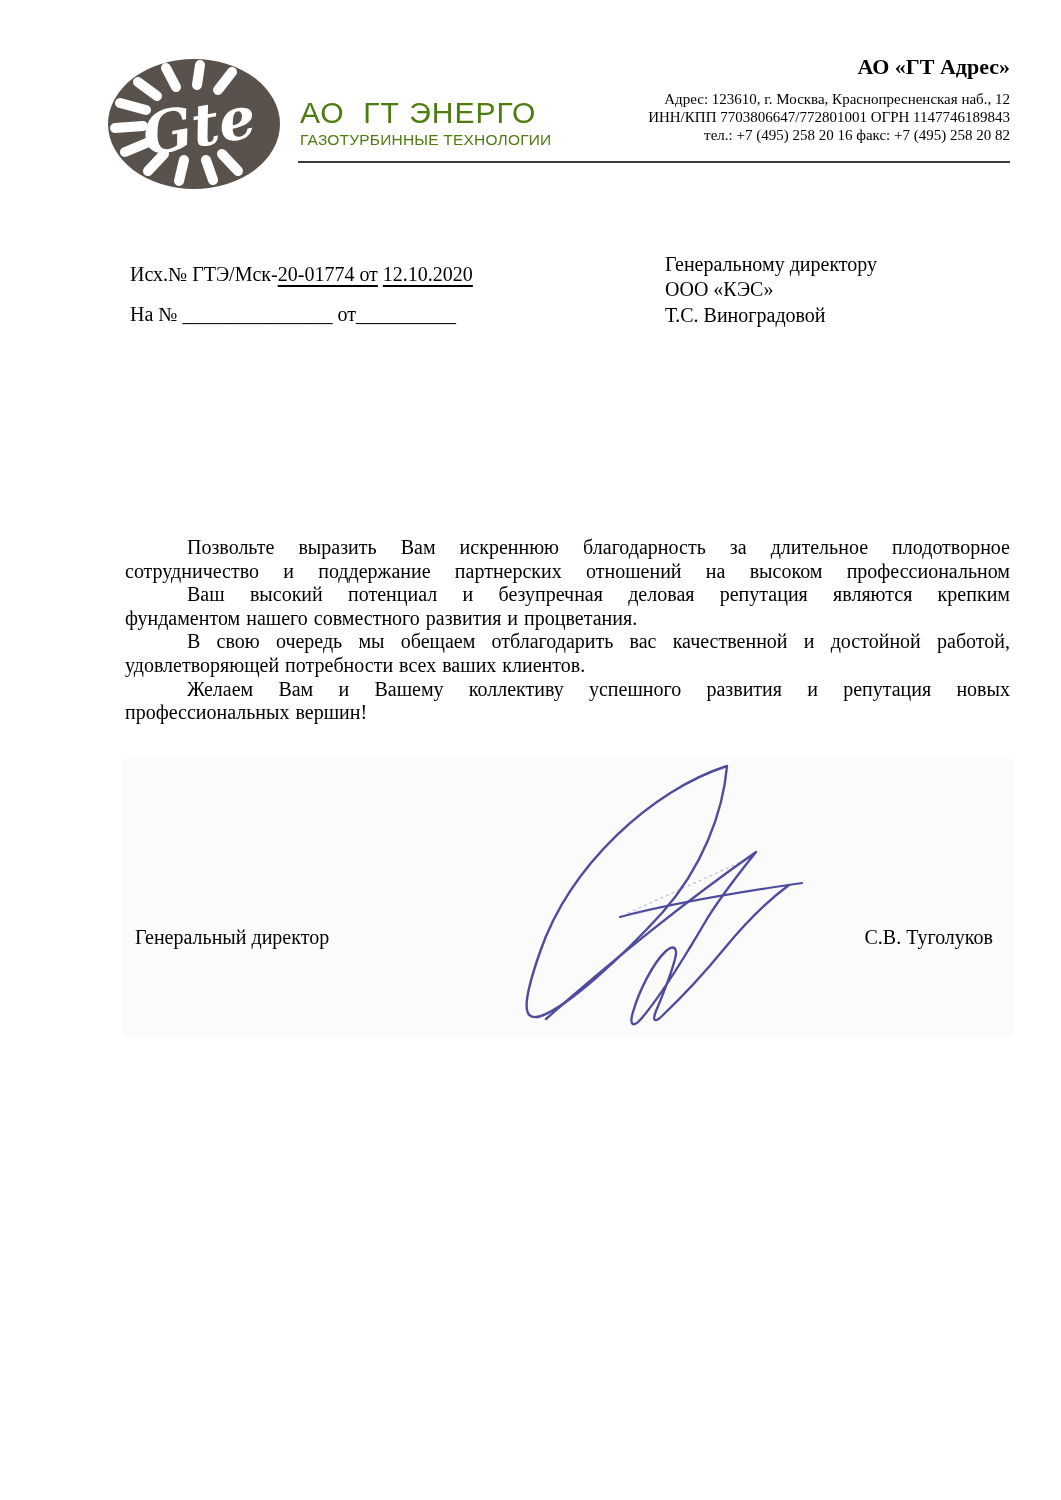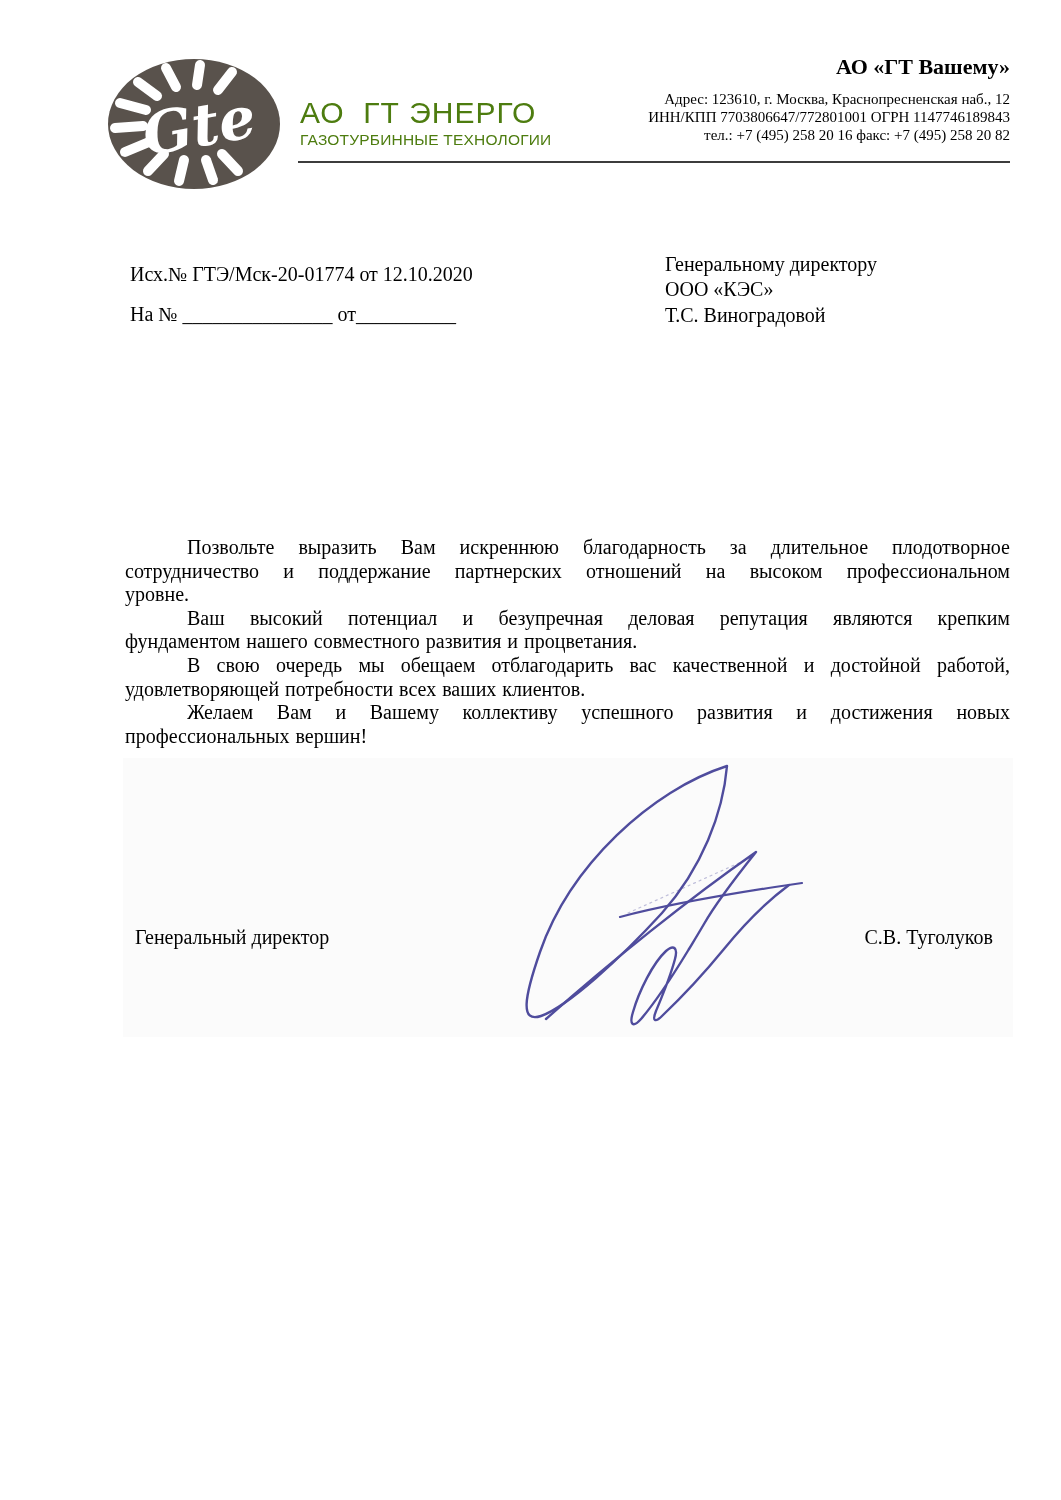--- a/index.html
+++ b/index.html
@@ -24,21 +24,21 @@
 
   .contacts { position: absolute; right: 51px; top: 54px; text-align: right; }
   .contacts-title { font-size: 22px; font-weight: bold; margin-bottom: 10px; }
   .contacts-line { font-size: 15px; line-height: 18px; }
 
   .header-rule { position: absolute; left: 298px; top: 161px; width: 712px; height: 2px; background: #3c3c3c; }
 
   
   .ref-block { position: absolute; left: 130px; top: 263px; font-size: 20px; }
   .ref-line2 { margin-top: 17px; }
-  .u { text-decoration-thickness: 1.5px; text-underline-offset: 4px; }
+  .u { text-decoration: underline; text-decoration-thickness: 1.5px; text-underline-offset: 4px; }
 
   .addressee { position: absolute; left: 665px; top: 252px; font-size: 20px; line-height: 25.3px; }
 
   
   .salutation { position: absolute; left: 125px; top: 487px; width: 885px; text-align: center; font-size: 20px; }
 
   .body-text { position: absolute; left: 125px; top: 536px; width: 885px; font-size: 20px; }
   .p-line { line-height: 23.6px; text-align: justify; text-align-last: justify; word-spacing: 1px; }
   .p-line.first { text-indent: 62px; }
   .p-line.last { text-align-last: auto; }
@@ -73,21 +73,21 @@
       <text x="95" y="90" text-anchor="middle" transform="rotate(-10 95 75)" font-family="DejaVu Serif, serif" font-style="italic" font-weight="bold" font-size="58" fill="#ffffff">Gte</text>
     </svg>
   </div>
 
   <div class="logo-text">
     <div class="logo-title">АО  ГТ ЭНЕРГО</div>
     <div class="logo-sub">ГАЗОТУРБИННЫЕ ТЕХНОЛОГИИ</div>
   </div>
 
   <div class="contacts">
-    <div class="contacts-title">АО «ГТ Вашему»</div>
+    <div class="contacts-title">АО «ГТ Адрес»</div>
     <div class="contacts-line">Адрес: 123610, г. Москва, Краснопресненская наб., 12</div>
     <div class="contacts-line">ИНН/КПП 7703806647/772801001 ОГРН 1147746189843</div>
     <div class="contacts-line">тел.: +7 (495) 258 20 16 факс: +7 (495) 258 20 82</div>
   </div>
 
   <div class="header-rule"></div>
 
   <div class="ref-block">
     <div class="ref-line1"><span>Исх.№ ГТЭ/Мск-</span><span class="u">20-01774 от</span>
       <span class="u">12.10.2020</span></div>
@@ -97,29 +97,28 @@
   <div class="addressee">
     <div>Генеральному директору</div>
     <div>ООО «КЭС»</div>
     <div>Т.С. Виноградовой</div>
   </div>
 
 
   <div class="body-text">
     <div class="p-line first">Позвольте выразить Вам искреннюю благодарность за длительное плодотворное</div>
     <div class="p-line">сотрудничество и поддержание партнерских отношений на высоком профессиональном</div>
-    <div class="p-line last">уровне.</div>
 
     <div class="p-line first">Ваш высокий потенциал и безупречная деловая репутация являются крепким</div>
     <div class="p-line last">фундаментом нашего совместного развития и процветания.</div>
 
     <div class="p-line first">В свою очередь мы обещаем отблагодарить вас качественной и достойной работой,</div>
     <div class="p-line last">удовлетворяющей потребности всех ваших клиентов.</div>
 
-    <div class="p-line first">Желаем Вам и Вашему коллективу успешного развития и достижения новых</div>
+    <div class="p-line first">Желаем Вам и Вашему коллективу успешного развития и репутация новых</div>
     <div class="p-line last">профессиональных вершин!</div>
   </div>
 
   <div class="sig-panel">
     <svg viewBox="123 758 890 279">
       <g fill="none" stroke="#4F4C9D" stroke-linecap="round" stroke-linejoin="round">
         <path stroke-width="2.4" d="M 727,766 C 652,790 570,865 540,952 C 524,998 520,1023 541,1016 C 567,1007 621,958 662,913 C 702,868 723,813 727,766"></path>
         <path stroke-width="2.4" d="M 546,1019 C 610,962 690,898 756,852 C 736,877 716,903 704,924 C 697,936 692,944 689,949"></path>
         <path stroke-width="2.2" d="M 620,917 C 665,905 710,897 775,887 L 802,883"></path>
         <path stroke-width="2.4" d="M 689,949 C 672,977 653,1005 641,1019 C 633,1028 629,1025 633,1012 C 639,991 653,963 666,951 C 674,944 678,948 675,959 C 670,978 661,999 656,1011 C 652,1021 655,1023 662,1016 C 683,996 706,971 724,949 C 746,922 770,899 789,885"></path>

